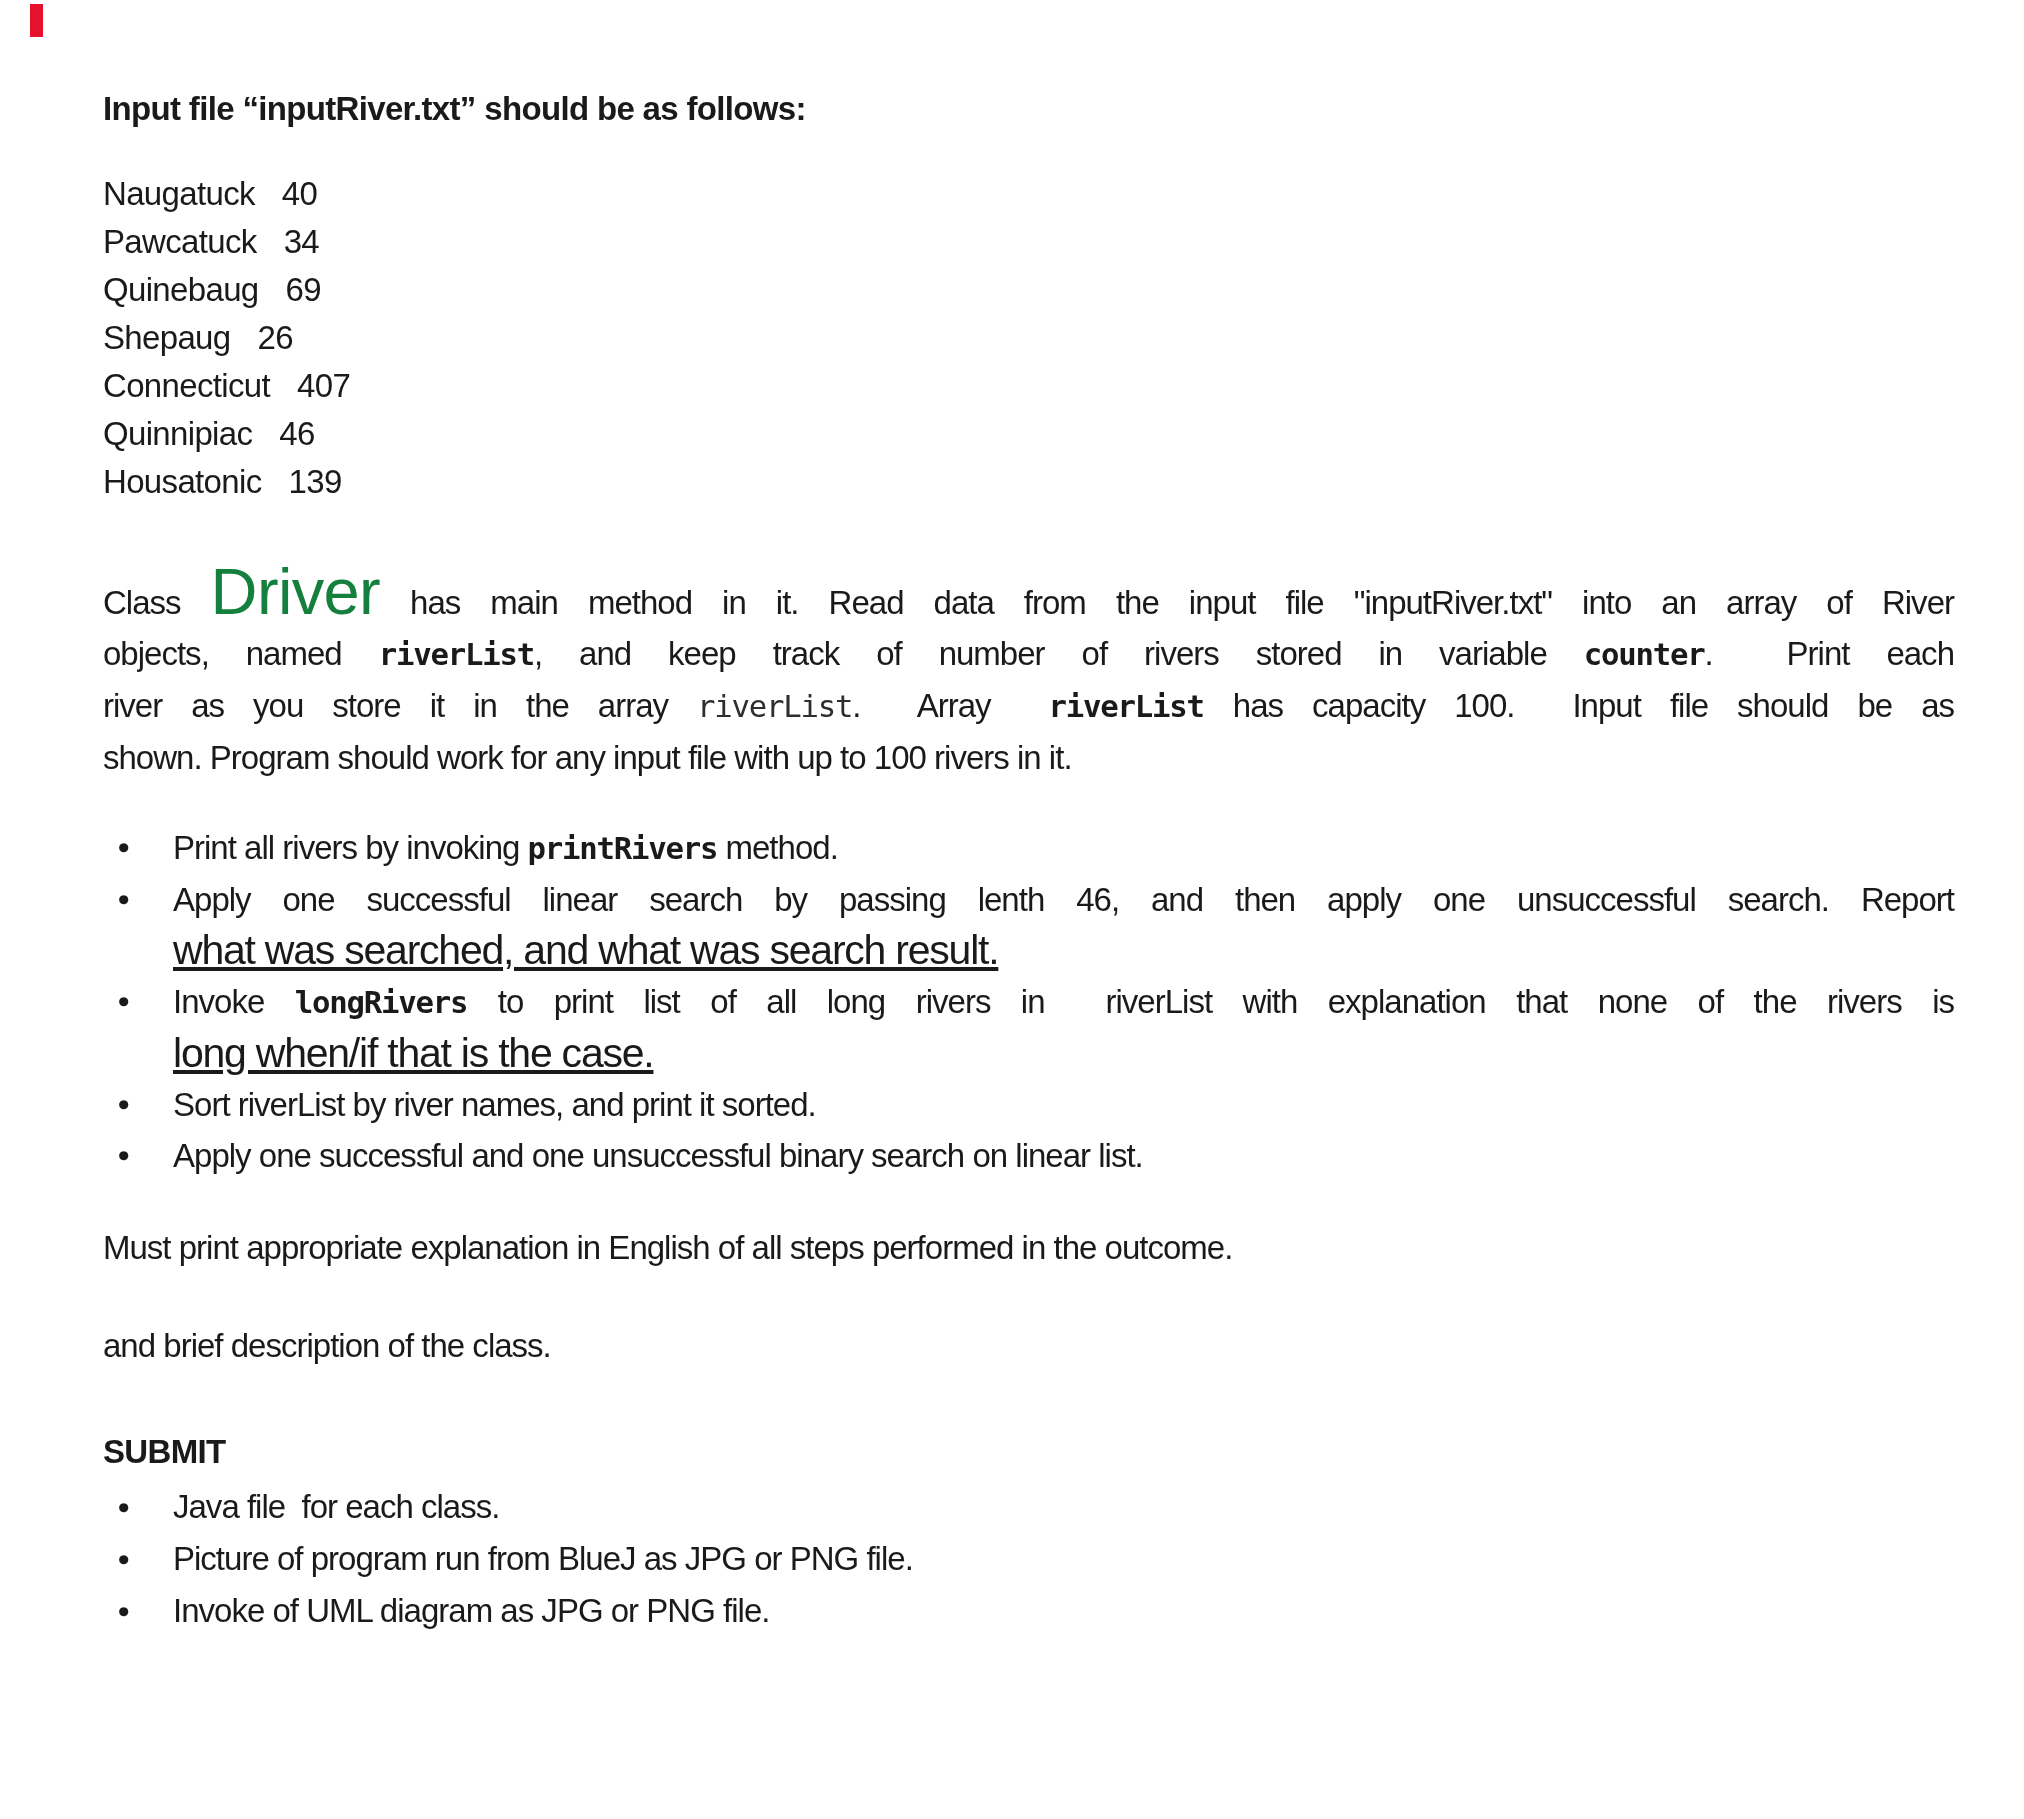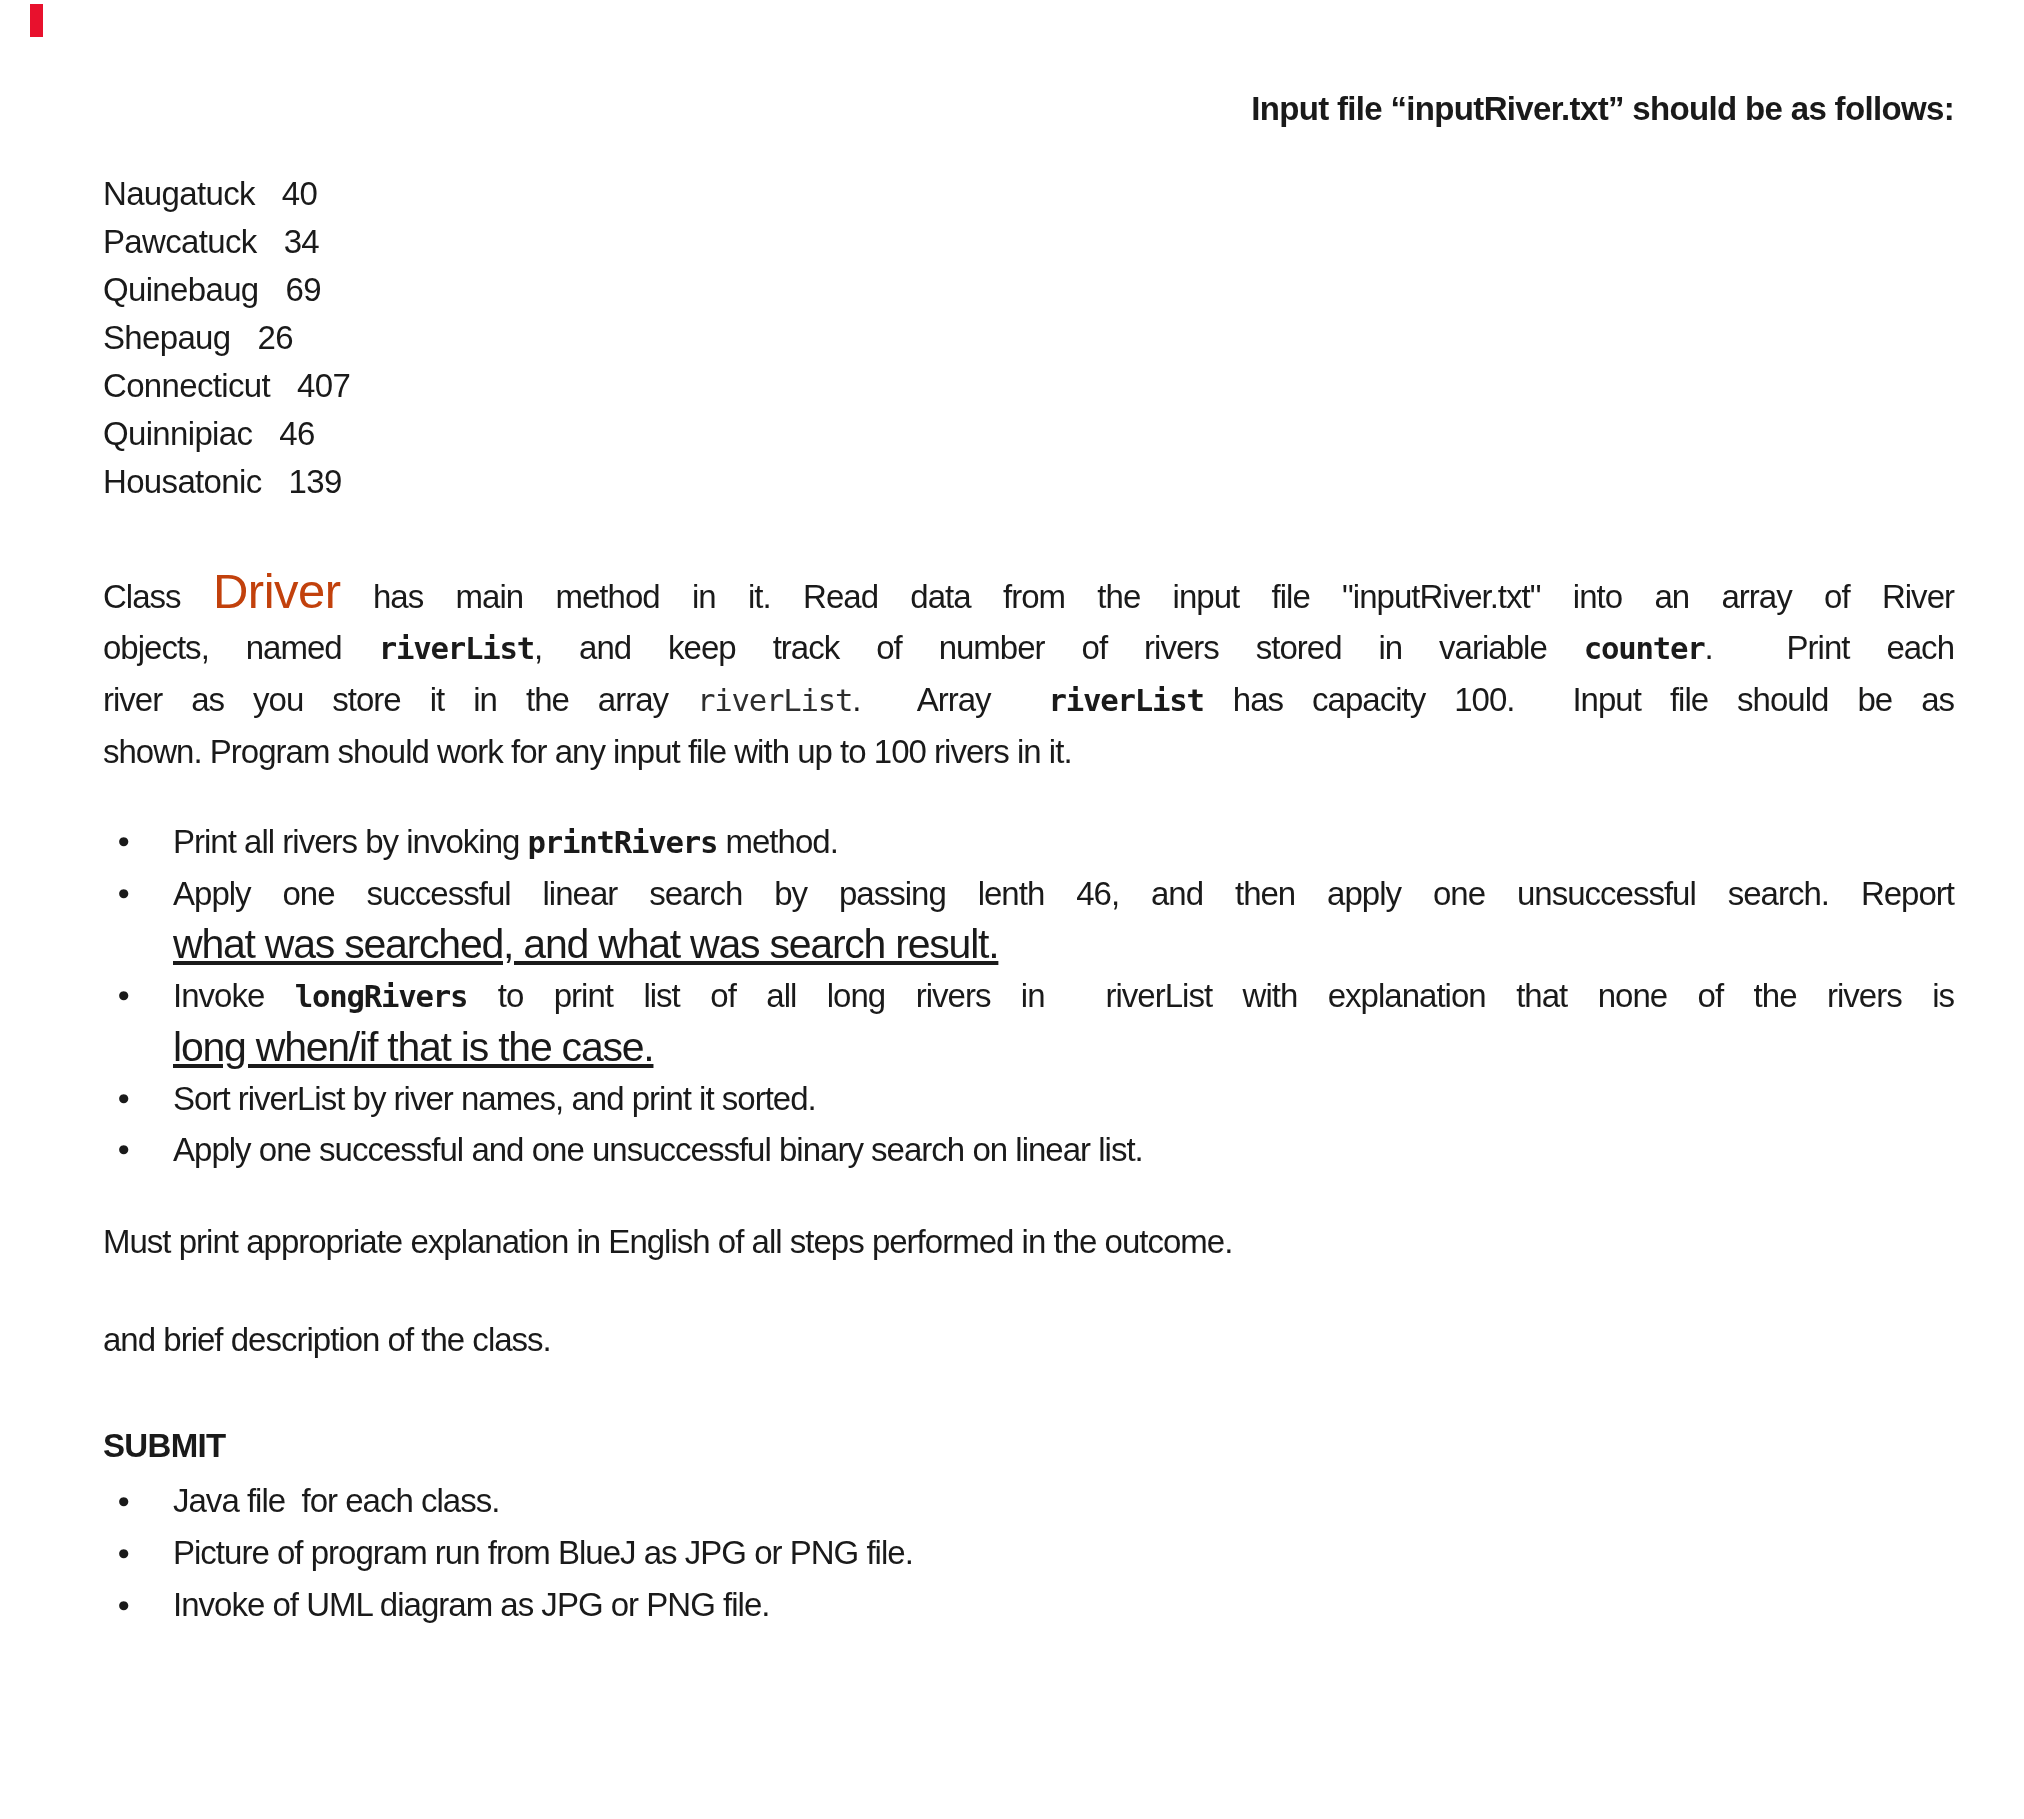--- a/index.html
+++ b/index.html
@@ -4,30 +4,30 @@
 <style>
   html,body{margin:0;padding:0;background:#ffffff;}
   body{
     width:2025px;height:1819px;overflow:hidden;position:relative;
     font-family:"Liberation Sans",sans-serif;color:#1a1a1a;
     -webkit-font-smoothing:antialiased;
   }
   .page{position:relative;width:2025px;height:1819px;padding:89px 71px 0 103px;box-sizing:border-box;}
   .red-mark{position:absolute;left:30px;top:4px;width:12.7px;height:33px;background:#e8112d;}
   .line{white-space:pre-wrap;letter-spacing:-0.03em;}
-  .h1{font-size:33px;font-weight:bold;line-height:40px;margin:0 0 41px 0;letter-spacing:-0.02em;white-space:pre-wrap;text-align:right;}
+  .h1{font-size:33px;font-weight:bold;line-height:40px;margin:0 0 41px 0;letter-spacing:-0.02em;white-space:pre-wrap;}
   .rivers{margin:0 0 60px 0;font-size:33px;line-height:48px;}
   .river-row{white-space:pre-wrap;letter-spacing:-0.02em;}
   .rgap{display:inline-block;width:27px;}
   .para{font-size:33px;line-height:51px;margin:0;}
   .driver-par{margin-bottom:39px;}
   .j{text-align:justify;text-align-last:justify;}
   .mono{font-family:"DejaVu Sans Mono",monospace;font-weight:bold;font-size:0.93em;letter-spacing:-0.04em;}
   .mono-light{font-family:"DejaVu Sans Mono",monospace;font-weight:normal;color:#2e2e2e;font-size:0.93em;letter-spacing:-0.04em;}
-  .driver-word{font-size:49px;line-height:51px;color:#c2410c;letter-spacing:-0.01em;}
+  .driver-word{font-size:65px;line-height:51px;color:#15803d;letter-spacing:-0.01em;}
   .task-bullets{margin-bottom:41px;}
   .b-row{position:relative;padding-left:70px;font-size:33px;line-height:51px;}
   .b-cont{padding-left:70px;font-size:41px;line-height:51px;text-decoration:underline;}
   .bullet{position:absolute;left:14.3px;top:0;line-height:51px;font-size:21.4px;letter-spacing:0;}
   .must{margin-bottom:47px;}
   .every{margin-bottom:55px;}
   .submit-h{font-size:33px;font-weight:bold;line-height:51px;margin:0 0 4px 0;letter-spacing:-0.02em;}
   .submit-list .b-row{line-height:52px;}
   .submit-list .bullet{line-height:52px;}
 </style>

